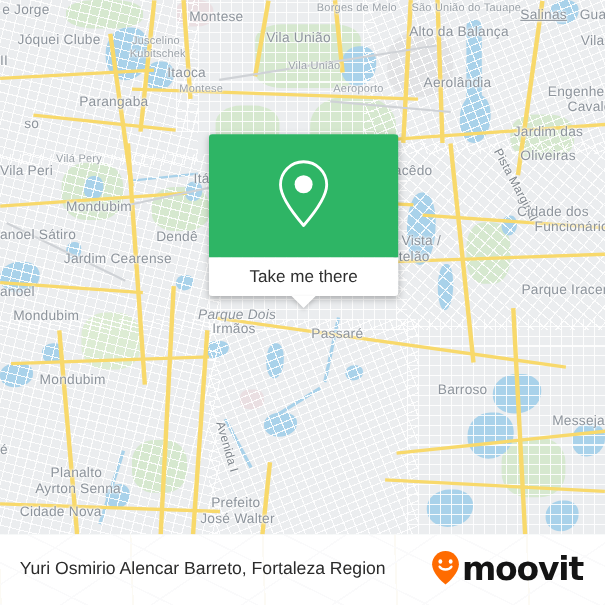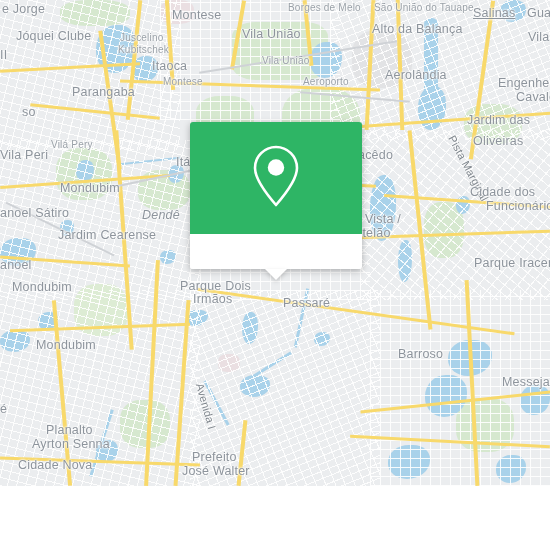--- a/index.html
+++ b/index.html
@@ -293,28 +293,28 @@
         <div class="lbl big" style="left: 473px; top: 134px;">Oliveiras</div>
         <div class="lbl sm" style="left: 51px; top: 139px;">Vilá Pery</div>
         <div class="lbl big" style="left: 0px; top: 148px;">Vila Peri</div>
         <div class="lbl big" style="left: 176px; top: 155px;">Itá</div>
         <div class="lbl big" style="left: 358px; top: 148px;">acêdo</div>
         <div class="lbl big" style="left: 60px; top: 181px;">Mondubim</div>
         <div class="lbl road-lbl" style="left: 432px; top: 162px; transform: rotate(62deg);">Pista Marginal</div>
         <div class="lbl big" style="left: 470px; top: 185px;">Cidade dos</div>
         <div class="lbl big" style="left: 486px; top: 199px;">Funcionários</div>
         <div class="lbl big" style="left: 0px; top: 206px;">anoel Sátiro</div>
-        <div class="lbl big" style="left: 142px; top: 208px; font-style: italic;">Dendê</div>
+        <div class="lbl big" style="left: 142px; top: 208px;">Dendê</div>
         <div class="lbl big" style="left: 365px; top: 212px;">Vista /</div>
         <div class="lbl big" style="left: 356px; top: 226px;">stelão</div>
         <div class="lbl big" style="left: 58px; top: 228px; text-align: right;">Jardim Cearense</div>
         <div class="lbl big" style="left: 0px; top: 258px;">anoel</div>
         <div class="lbl big" style="left: 474px; top: 256px;">Parque Iracem</div>
         <div class="lbl big" style="left: 12px; top: 280px;">Mondubim</div>
-        <div class="lbl big" style="left: 180px; top: 279px;">Parque Dois</div>
+        <div class="lbl big" style="left: 180px; top: 279px; font-style: italic;">Parque Dois</div>
         <div class="lbl big" style="left: 193px; top: 292px;">Irmãos</div>
         <div class="lbl big" style="left: 283px; top: 296px;">Passaré</div>
         <div class="lbl big" style="left: 36px; top: 338px;">Mondubim</div>
         <div class="lbl big" style="left: 398px; top: 347px;">Barroso</div>
         <div class="lbl big" style="left: 502px; top: 375px;">Messejan</div>
         <div class="lbl road-lbl" style="left: 182px; top: 400px; transform: rotate(74deg);">Avenida I</div>
         <div class="lbl big" style="left: 0px; top: 402px;">é</div>
         <div class="lbl big" style="left: 46px; top: 423px;">Planalto</div>
         <div class="lbl big" style="left: 32px; top: 437px;">Ayrton Senna</div>
         <div class="lbl big" style="left: 192px; top: 450px;">Prefeito</div>
@@ -327,18 +327,36 @@
   <div class="card">
     <div class="card-top">
       <span>
         <svg width="54" height="66" viewBox="0 0 54 66" aria-hidden="true">
           <path d="M27 4 C15.4 4 6 13.4 6 25 C6 37.5 20.5 54.5 27 62 C33.5 54.5 48 37.5 48 25 C48 13.4 38.6 4 27 4 Z" fill="none" stroke="#ffffff" stroke-width="2.6" stroke-linejoin="round"></path>
           <circle cx="27" cy="24.5" r="8.2" fill="#ffffff"></circle>
         </svg>
       </span>
     </div>
     <div class="card-bottom">
+      <span class="label">Take me there</span>
       <span class="card-tail"></span>
     </div>
   </div>
 
+  <div class="footer">
+    <div class="footer-watermark"></div>
+    <div class="footer-inner">
+      <div class="footer-title">Yuri Osmirio Alencar Barreto, Fortaleza Region</div>
+      <div class="brand">
+        <span>
+          <svg width="26" height="32" viewBox="0 0 26 32" aria-hidden="true">
+            <path d="M13 0.8 C6.2 0.8 0.8 6.2 0.8 13 C0.8 20.4 9.3 28.6 13 31.4 C16.7 28.6 25.2 20.4 25.2 13 C25.2 6.2 19.8 0.8 13 0.8 Z" fill="#ff6b00"></path>
+            <ellipse cx="8.3" cy="10.4" rx="1.75" ry="2.1" fill="#ffffff"></ellipse>
+            <ellipse cx="17.7" cy="10.4" rx="1.75" ry="2.1" fill="#ffffff"></ellipse>
+            <path d="M7.6 15.1 C9.5 18.6 16.5 18.6 18.4 15.1" fill="none" stroke="#ffffff" stroke-width="2.1" stroke-linecap="round"></path>
+          </svg>
+        </span>
+        <span class="brand-wordmark">moovit</span>
+      </div>
+    </div>
+  </div>
 
 </div>
 
 </body></html>

